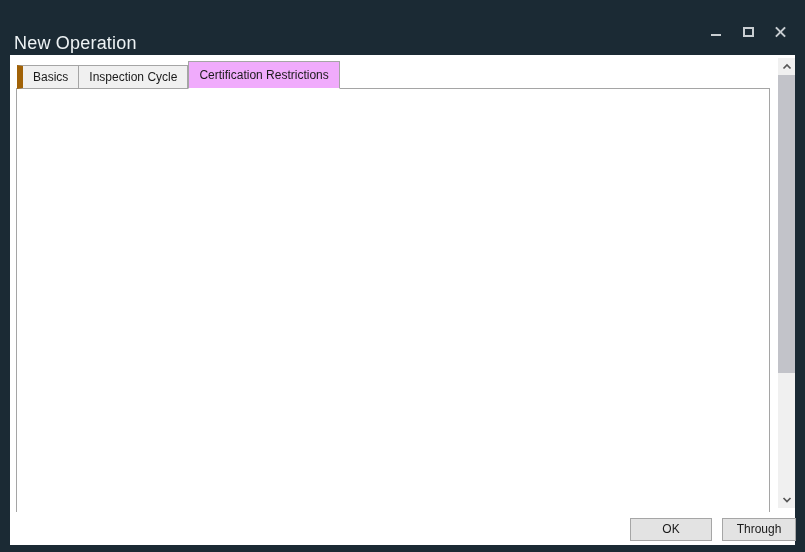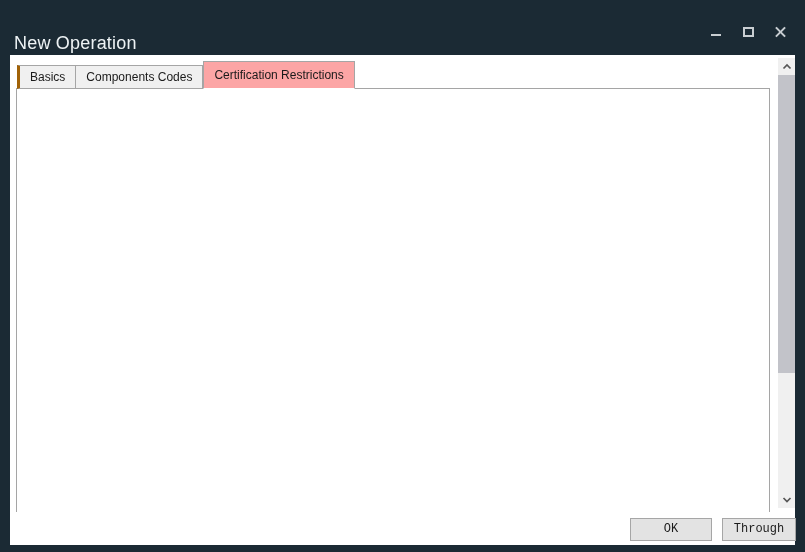--- a/index.html
+++ b/index.html
@@ -30,23 +30,23 @@
   
   .tabs {
     position:absolute; left:17px; top:61px; height:28px;
     display:flex; align-items:flex-end; z-index:3;
   }
   .tab {
     height:24px; padding:0 10px; background:#f0f0f0;
     border:1px solid #a5a5a5; border-left:none;
     font-size:12px; color:#1a1a1a; line-height:22px; white-space:nowrap; cursor:default;
   }
-  .tab:first-child { border-left:3px solid #a16207; }
+  .tab:first-child { border-left:6px solid #a16207; }
   .tab.active {
-    height:28px; line-height:26px; background:#fca5a5;
+    height:28px; line-height:26px; background:#f0abfc;
     border:1px solid #a5a5a5; border-bottom:1px solid #ffffff;
     position:relative; z-index:4;
   }
   
   .panel {
     position:absolute; left:16px; top:88px; width:754px; height:424px;
     background:#ffffff; z-index:2;
     border-left:1px solid #a5a5a5; border-right:1px solid #a5a5a5; border-top:1px solid #a5a5a5;
   }
   
@@ -79,21 +79,21 @@
   
   .vscroll { position:absolute; left:778px; top:58px; width:17px; height:450px; background:#f0f0f0; }
   .vs-btn { position:absolute; left:0; width:17px; height:17px; display:flex; align-items:center; justify-content:center; }
   .vs-up { top:0; } .vs-down { bottom:0; }
   .vs-thumb { position:absolute; left:0; top:17px; width:17px; height:298px; background:#c2c3c9; }
   
   .btn {
     position:absolute; top:518px; height:23px;
     background:#e3e3e3; border:1px solid #a6a6a6;
     font-size:12px; color:#1a1a1a; text-align:center; line-height:21px; cursor:default;
-    font-family:Liberation Mono, monospace;
+    font-family:Liberation Sans, sans-serif;
   }
   .btn-ok { left:630px; width:82px; }
   .btn-cancel { left:722px; width:74px; }
 </style>
 </head>
 <body>
 
 <div class="stage">
 
   <div class="window-title">New Operation</div>
@@ -107,21 +107,21 @@
     <div class="win-btn">
         <span class="glyph-close-a"></span>
         <span class="glyph-close-b"></span>
       </div>
   </div>
 
   <div class="content"></div>
 
   <div class="tabs">
     <div class="tab">Basics</div>
-    <div class="tab">Components Codes</div>
+    <div class="tab">Inspection Cycle</div>
     <div class="tab active">Certification Restrictions</div>
   </div>
 
   <div class="panel"></div>
 
   <div class="tb-icon-btn" style="left:31px; top:100px;">
     <svg width="21" height="23" viewBox="0 0 21 23">
       <circle cx="9" cy="8" r="5" fill="none" stroke="#111" stroke-width="3"></circle>
       <path d="M5.6 12.4 L3.6 20 L6.9 18 L9 21 L10.3 14.3 Z" fill="#111"></path>
       <circle cx="15" cy="17" r="4.7" fill="#111" stroke="#fff" stroke-width="1"></circle>

